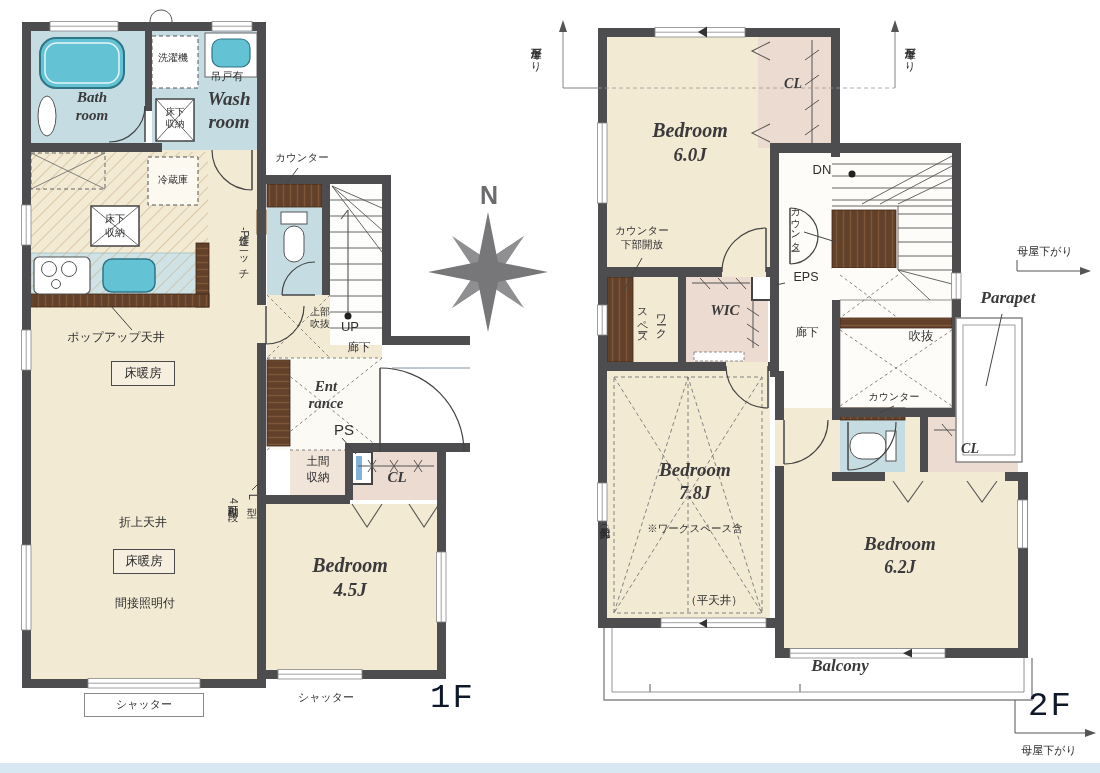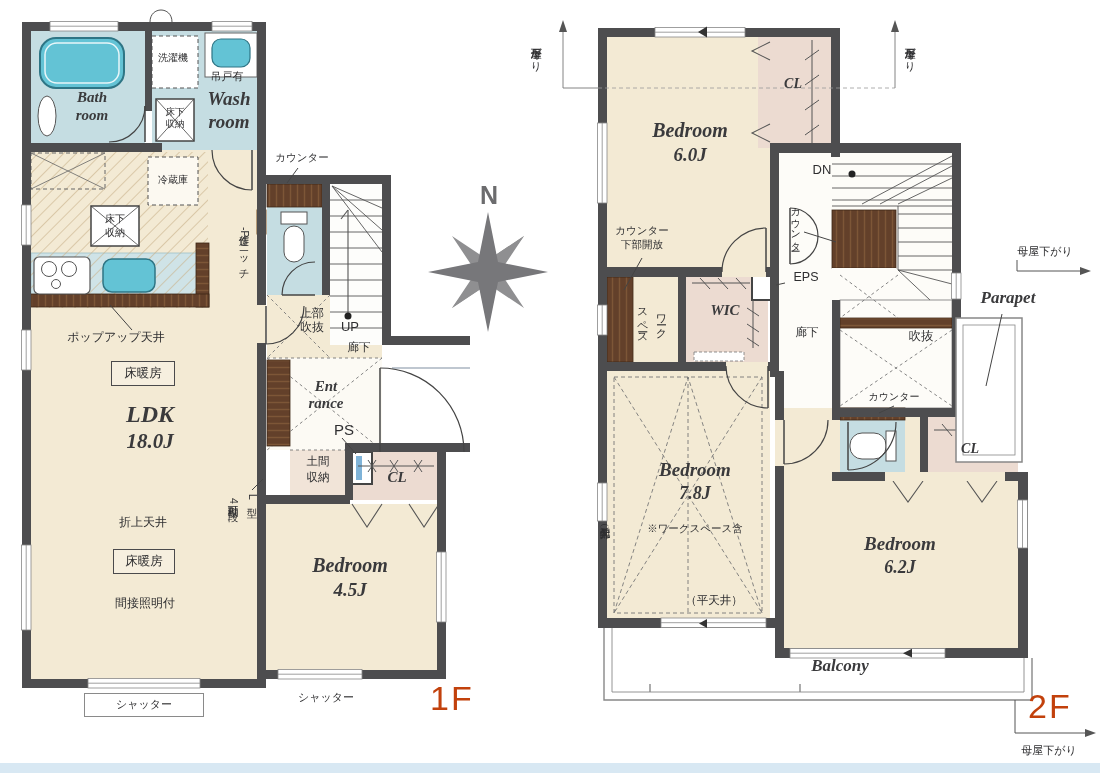--- a/index.html
+++ b/index.html
@@ -9,21 +9,21 @@
   .w{fill:#4d4d4f;}
   .lbl{position:absolute;color:#2e2e30;text-align:center;white-space:nowrap;line-height:1.2;
        font-family:"Liberation Sans",sans-serif;}
   .lbl span{display:block;}
   .en{font-family:"Liberation Serif",serif;font-style:italic;font-weight:bold;color:#3a3a3c;}
   .v{writing-mode:vertical-rl;}
   .pre{white-space:pre-line;}
   .boxed{border:1.5px solid #4a4a4c;background:rgba(255,255,255,0.25);display:flex;
          align-items:center;justify-content:center;}
   .shbox{border:1px solid #8a8a8a;background:#fff;display:flex;align-items:center;justify-content:center;}
-  .flr{font-size:34px;color:#c2410c;letter-spacing:2px;}
+  .flr{font-size:34px;color:#0f172a;letter-spacing:2px;font-family:Liberation Mono, monospace;}
   .footer{position:absolute;left:0;top:763px;width:1100px;height:10px;background:#d8e8f3;}
 </style>
 </head>
 <body>
 
 <div id="canvas">
 
 <svg width="1100" height="773" viewBox="0 0 1100 773">
   <defs>
     <pattern id="hatchlines" width="9" height="9" patternUnits="userSpaceOnUse" patternTransform="rotate(45)">
@@ -404,25 +404,21 @@
 </div>
 <div class="lbl" style="left:149px;top:174px;width:48px;font-size:10px;">冷蔵庫</div>
 <div class="lbl" style="left:92px;top:212px;width:46px;font-size:10px;line-height:1.35;">
   <span>床下</span>
       <span>収納</span>
 </div>
 <div class="lbl" style="left:266px;top:151px;width:72px;font-size:10.5px;">カウンター</div>
 <div class="lbl v" style="left:238px;top:196px;height:108px;font-size:10.5px;">造作-Pニッチ</div>
 <div class="lbl" style="left:46px;top:330px;width:140px;font-size:12px;">ポップアップ天井</div>
 <div class="lbl boxed" style="left:111px;top:361px;width:62px;height:23px;font-size:12.5px;">床暖房</div>
-<div class="lbl en" style="left:98px;top:401px;width:104px;font-size:24px;line-height:1.15;">
-  <span>LDK</span>
-      <span style="font-size:21px;">18.0J</span>
-</div>
-<div class="lbl" style="left:284px;top:306px;width:56px;font-size:12px;">
+<div class="lbl" style="left:292px;top:306px;width:56px;font-size:10px;">
   <span>上部</span>
       <span>吹抜</span>
 </div>
 <div class="lbl" style="left:336px;top:319px;width:28px;font-size:13px;">UP</div>
 <div class="lbl" style="left:341px;top:341px;width:36px;font-size:11.5px;">廊下</div>
 <div class="lbl en" style="left:291px;top:378px;width:70px;font-size:15px;line-height:1.15;">
   <span>Ent</span>
       <span>rance</span>
 </div>
 <div class="lbl" style="left:329px;top:421px;width:30px;font-size:15px;">PS</div>

